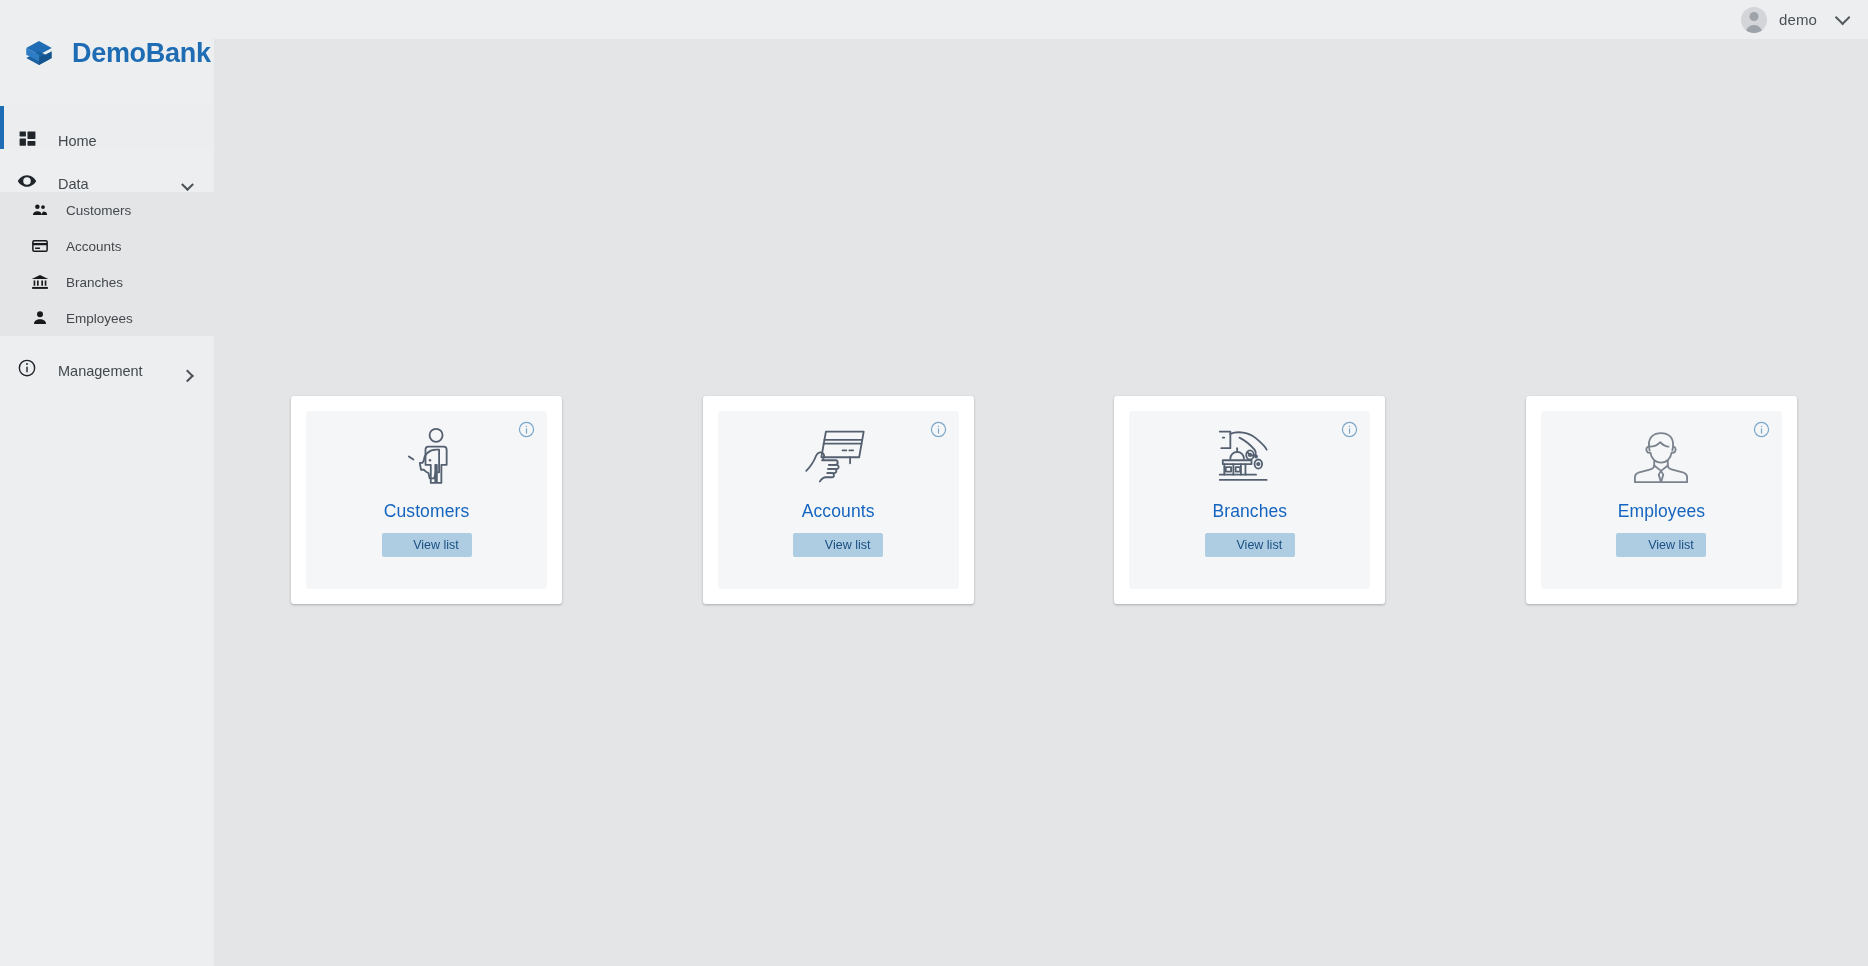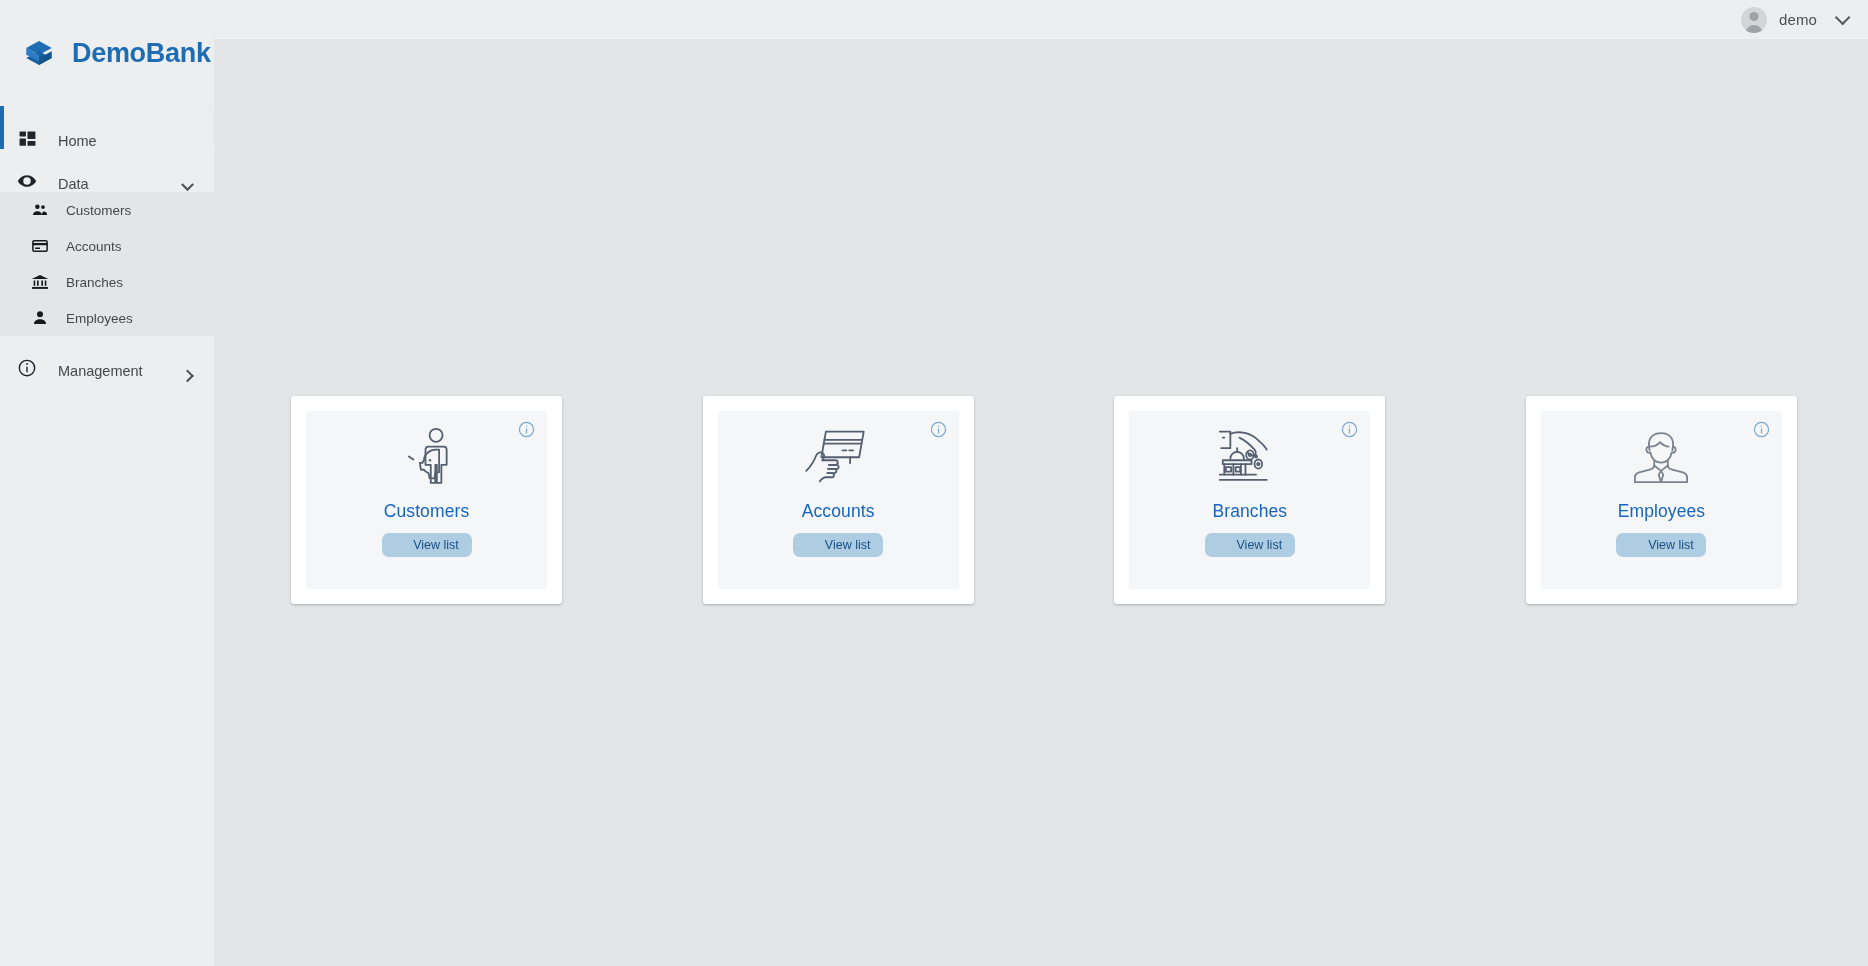--- a/index.html
+++ b/index.html
@@ -237,21 +237,21 @@
     font-size: 17.5px;
     color: #1565c0;
     letter-spacing: .1px;
   }
   .view-btn {
     margin-top: 11px;
     width: 90px;
     height: 24px;
     background: #aecde3;
     border: none;
-    border-radius: 7px;
+    border-radius: 2px;
     color: #1a4f82;
     font-size: 12.5px;
     font-family: "Liberation Sans", sans-serif;
     cursor: pointer;
     display: flex;
     align-items: center;
     justify-content: center;
     padding-left: 19px;
   }
 </style>

